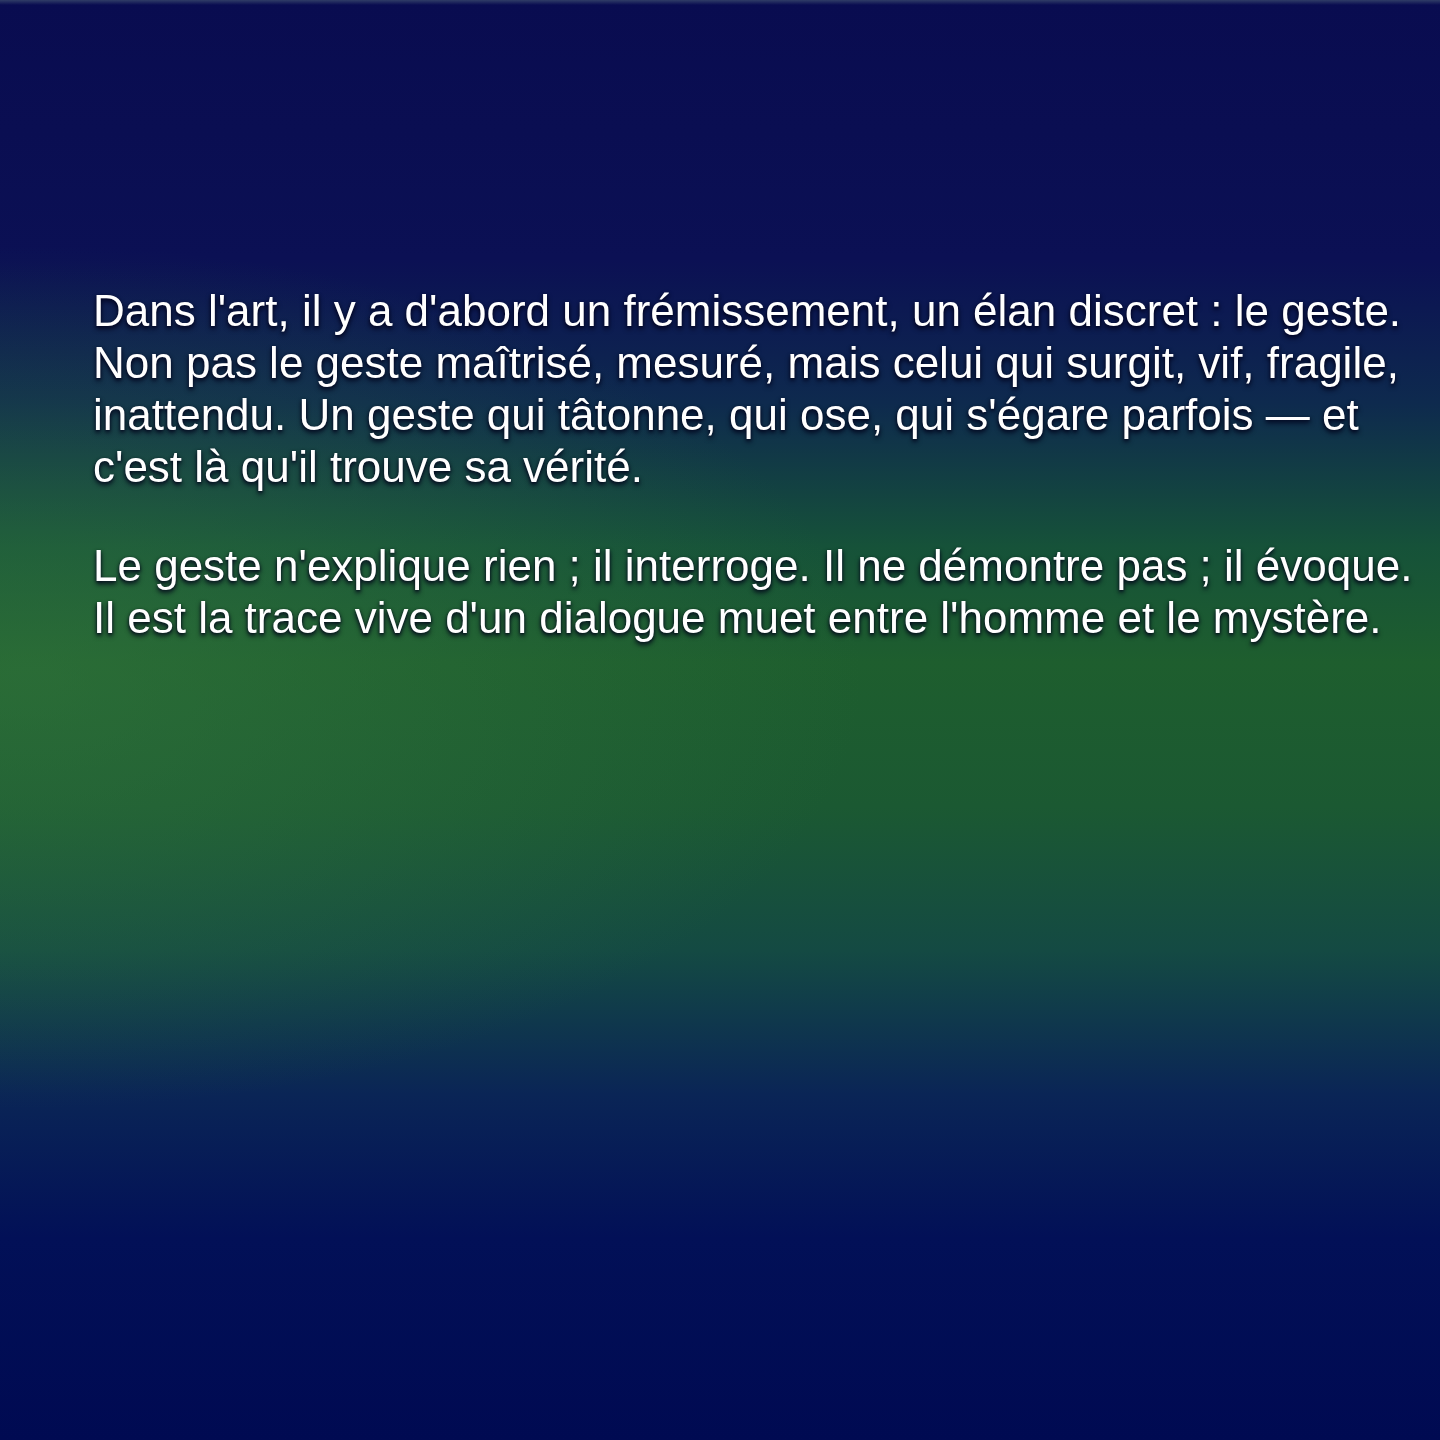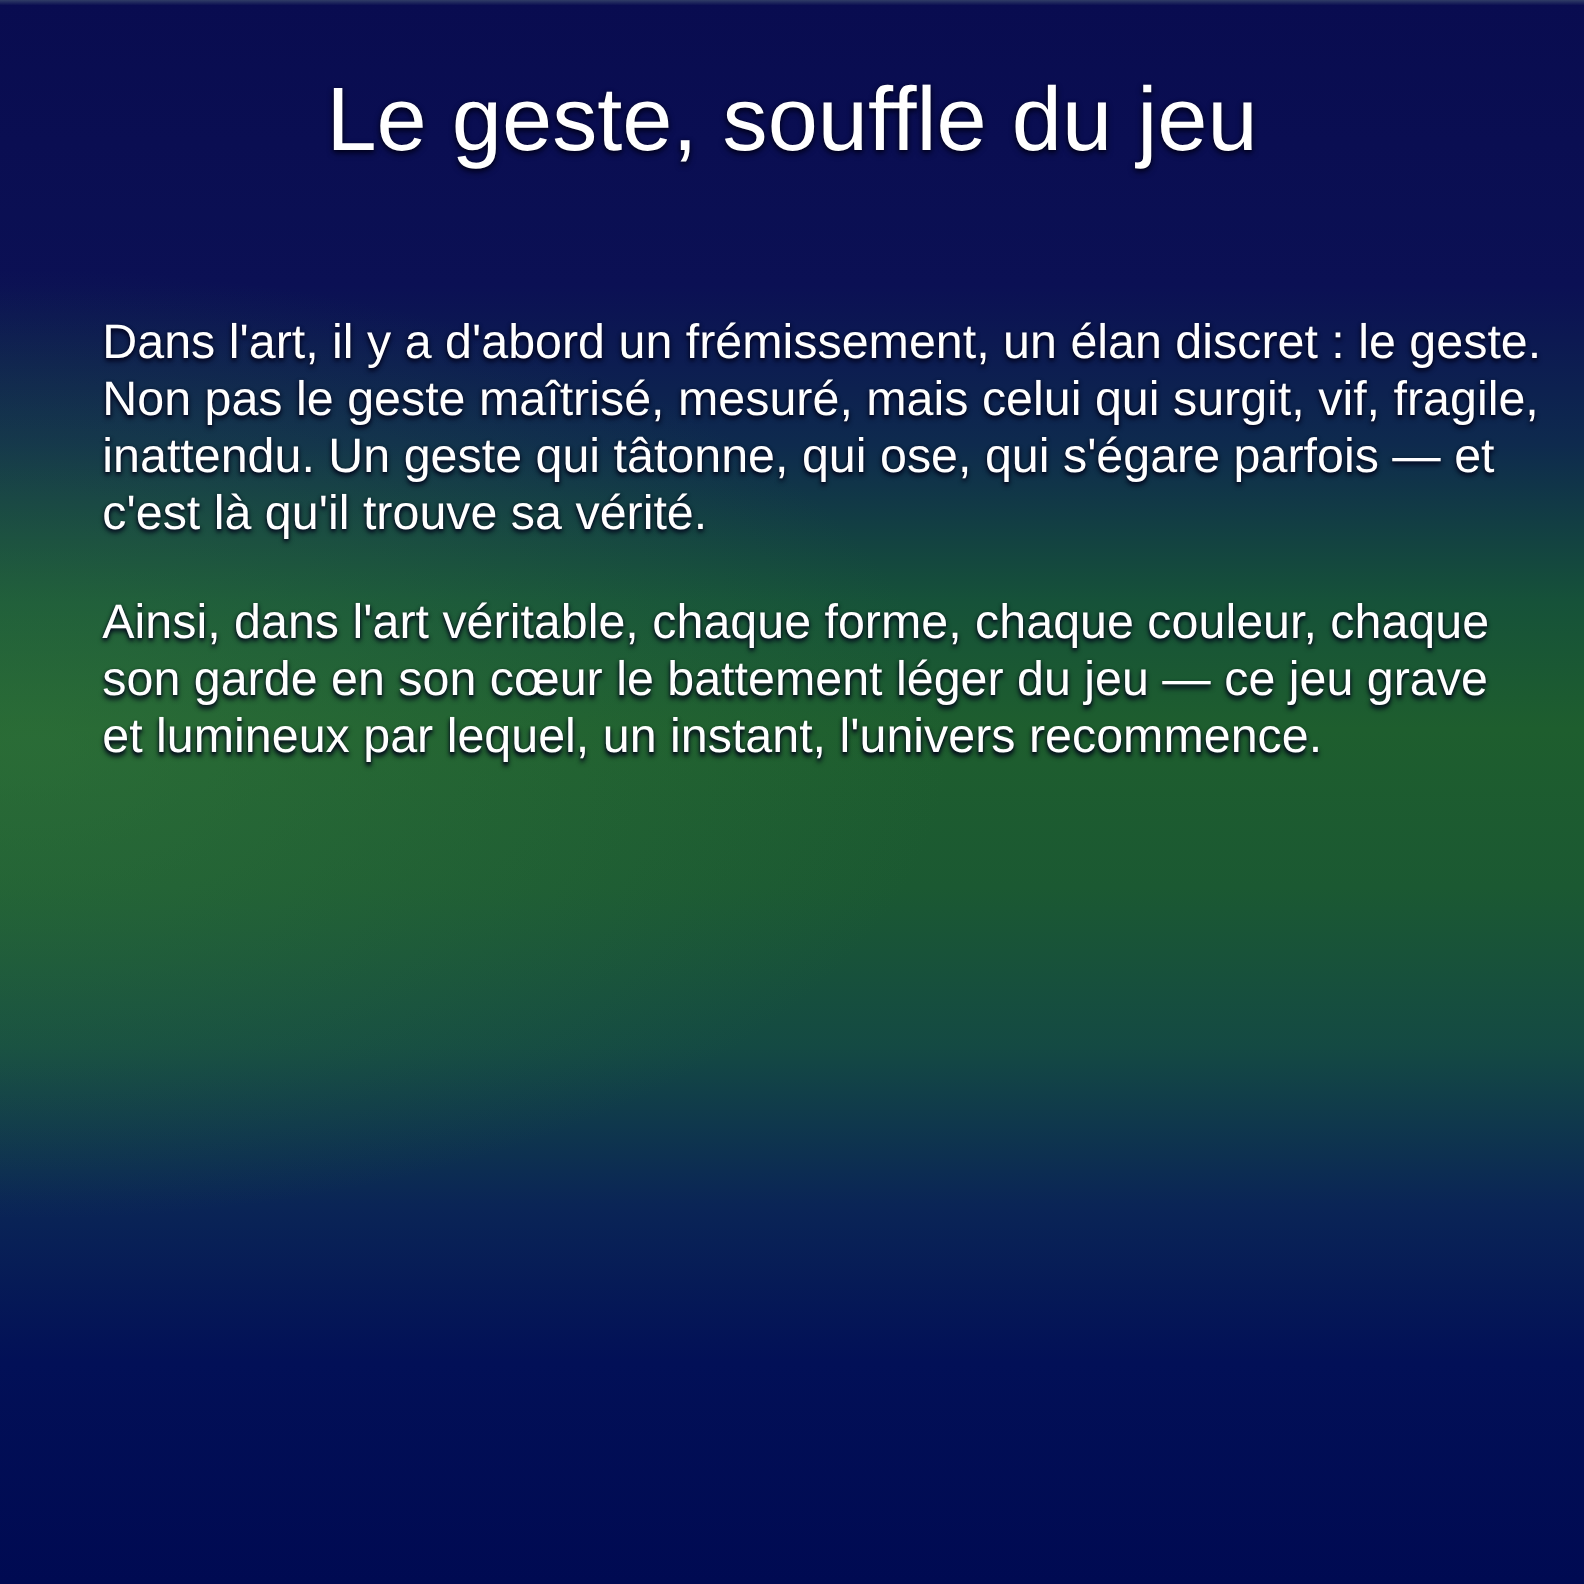--- a/index.html
+++ b/index.html
@@ -63,24 +63,22 @@
     white-space: pre;
     text-shadow: 0 3px 5px rgba(0,0,25,0.9), 0 1px 3px rgba(0,0,25,0.65);
   }
 </style>
 </head>
 <body>
 
 <div class="canvas">
   <div class="top-edge"></div>
 
-  <h1 class="title">Le geste, souffle du jeu</h1>
 
   <div class="body-text">
     <p class="para">Dans l'art, il y a d'abord un frémissement, un élan discret : le geste.
 Non pas le geste maîtrisé, mesuré, mais celui qui surgit, vif, fragile,
 inattendu. Un geste qui tâtonne, qui ose, qui s'égare parfois — et
 c'est là qu'il trouve sa vérité.</p>
-    <p class="para">Ainsi, dans l'art véritable, chaque forme, chaque couleur, chaque
-son garde en son cœur le battement léger du jeu — ce jeu grave
-et lumineux par lequel, un instant, l'univers recommence.</p>
+    <p class="para">Le geste n'explique rien ; il interroge. Il ne démontre pas ; il évoque.
+Il est la trace vive d'un dialogue muet entre l'homme et le mystère.</p>
   </div>
 </div>
 
 </body></html>

